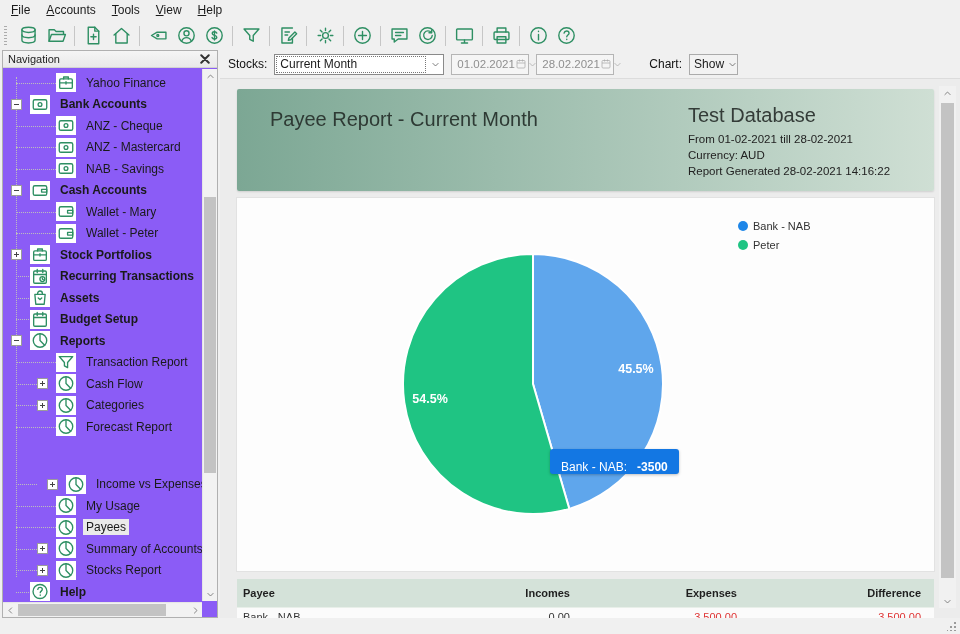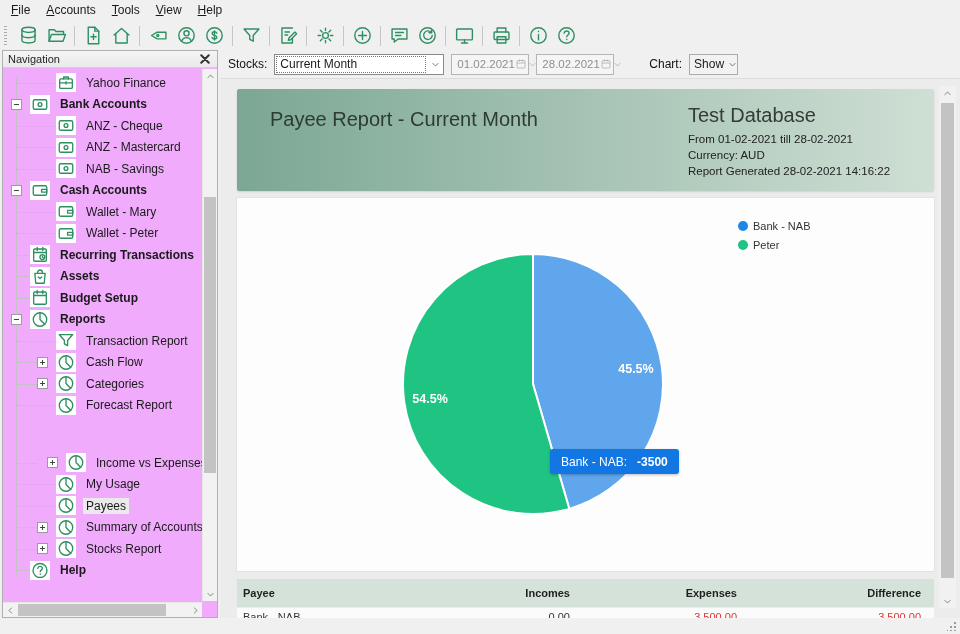--- a/index.html
+++ b/index.html
@@ -18,21 +18,21 @@
   .tb-grip { position:absolute; left:4px; top:5px; width:3px; height:19px;
     background-image:repeating-linear-gradient(#9a9a9a 0 1px, transparent 1px 3px);
     background-size:1px 100%; background-repeat:repeat-x; opacity:.8; }
   .tbtn { width:28px; height:25px; display:flex; align-items:center; justify-content:center; color:#2e8f63; }
   .tbtn svg { width:21px; height:21px; fill:none; stroke:currentColor; stroke-width:1.6;
     stroke-linecap:round; stroke-linejoin:round; }
   .tsep { width:1px; height:20px; background:#c6c6c6; margin:0 4px; }
   
   .main { display:flex; height:568px; }
   
-  .nav { width:216px; margin-left:2px; background:#f0abfc; border:1px solid #b0b0b0; position:relative; flex:none; }
+  .nav { width:216px; margin-left:2px; background:#8b5cf6; border:1px solid #b0b0b0; position:relative; flex:none; }
   .nav-header { height:17px; background:linear-gradient(#f5f5f5,#e9e9e9); border-bottom:1px solid #d2d2d2;
     display:flex; align-items:center; justify-content:space-between; padding:0 5px; font-size:11px; color:#222; }
   .nav-close { width:12px; height:12px; color:#333; display:flex; align-items:center; }
   .nav-close svg { width:10px; height:10px; stroke:currentColor; stroke-width:2.4; fill:none; stroke-linecap:round; }
   .nav-tree { position:absolute; top:18px; left:0; right:15px; bottom:16px; overflow:hidden; padding-top:3px; }
   .nav-tree::before { content:""; position:absolute; left:13px; top:8px; height:500px; border-left:1px dotted #bdbdbd; }
   .trow { height:21.5px; display:flex; align-items:center; position:relative; cursor:default; white-space:nowrap; }
   .stub { position:absolute; top:50%; border-top:1px dotted #bdbdbd; }
   .exp { width:11px; height:11px; border:1px solid #9b9b9b; background:#fff; flex:none;
     margin-left:8px; margin-right:8px; position:relative; z-index:1; }
@@ -79,21 +79,21 @@
   .rh-right { position:absolute; left:451px; top:15px; color:#2b2b2b; }
   .rh-db { font-size:20px; color:#343c38; margin-bottom:6px; }
   .rh-line { font-size:11.5px; margin-top:4px; color:#222; }
   .chart-panel { position:absolute; left:17px; top:119px; width:697px; height:373px; background:#fdfdfd;
     box-shadow:0 0 0 1px rgba(0,0,0,.04); }
   .legend { position:absolute; left:501px; top:22px; display:flex; flex-direction:column; gap:7px; }
   .legend-item { display:flex; align-items:center; gap:5px; font-size:11px; color:#333; }
   .legend-dot { width:10px; height:10px; border-radius:50%; flex:none; }
   .pie-svg { position:absolute; left:0; top:0; }
   .pie-label { font-size:12.5px; font-weight:600; fill:#fff; }
-  .tooltip { position:absolute; left:313px; top:251px; height:25px; display:flex; align-items:center; gap:10px;
+  .tooltip { position:absolute; left:313px; top:251px; height:25px; display:flex; align-items:flex-end; gap:10px;
     padding:0 11px; border-radius:3px; color:#fff; font-size:12px; box-shadow:0 1px 3px rgba(0,0,0,.25); }
   .tooltip .tt-val { font-weight:bold; }
   
   .rtable { position:absolute; left:17px; top:500px; width:697px; }
   .thead, .trow-t { display:grid; grid-template-columns:223px 110px 167px 184px; padding-right:13px; align-items:center; }
   .thead { height:28px; background:#d4e2d9; font-weight:bold; font-size:11px; color:#1f1f1f; }
   .trow-t { height:19px; background:#fbfbfb; font-size:11px; color:#333; border-top:1px solid #e8efe9; }
   .cell { text-align:right; }
   .cell.first { text-align:left; padding-left:6px; }
   .cell.neg { color:#de3333; }
@@ -357,20 +357,28 @@
             <span class="tlabel">Wallet - Mary</span>
           </div>
           <div class="trow" style="padding-left: 26px;">
             <span class="stub" style="left: 13px; width: 40px;"></span>
             <span class="exp-spacer"></span>
             <span class="ticon"><svg viewBox="0 0 24 24">
                 <rect x="3.5" y="6" width="17" height="12" rx="2"></rect>
                 <path d="M14 10.5h6.5v3.5H14z"></path>
               </svg></span>
             <span class="tlabel">Wallet - Peter</span>
+          </div>
+          <div class="trow bold" style="padding-left: 0px;">
+            <span class="exp plus"></span>
+            <span class="ticon"><svg viewBox="0 0 24 24">
+                <rect x="4" y="7.5" width="16" height="12" rx="1.5"></rect>
+                <path d="M9 7.5V5h6v2.5M4 12.5h16M12 11v3"></path>
+              </svg></span>
+            <span class="tlabel">Stock Portfolios</span>
           </div>
           <div class="trow bold" style="padding-left: 0px;">
             <span class="stub" style="left: 13px; width: 15px;"></span>
             <span class="exp-spacer"></span>
             <span class="ticon"><svg viewBox="0 0 24 24">
                 <rect x="4" y="5" width="16" height="15.5" rx="1.5"></rect>
                 <path d="M8.5 3.2V7M15.5 3.2V7M4 9.5h16"></path>
                 <circle cx="15" cy="15.3" r="3.1"></circle>
                 <path d="M15 13.7v1.6l1.2.8"></path>
               </svg></span>

